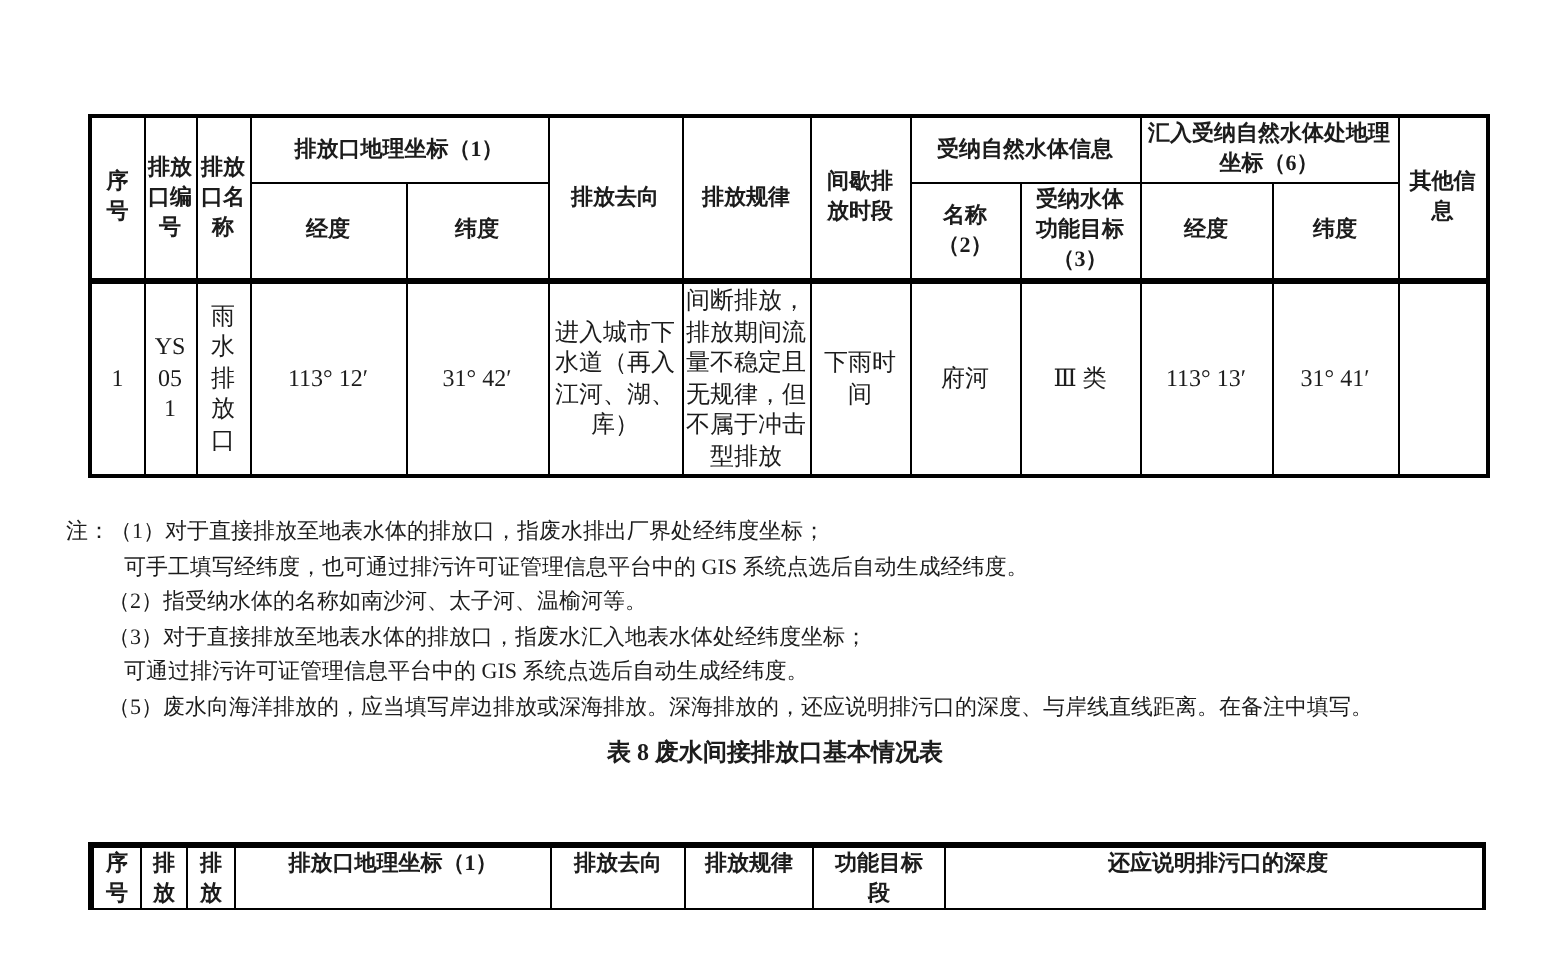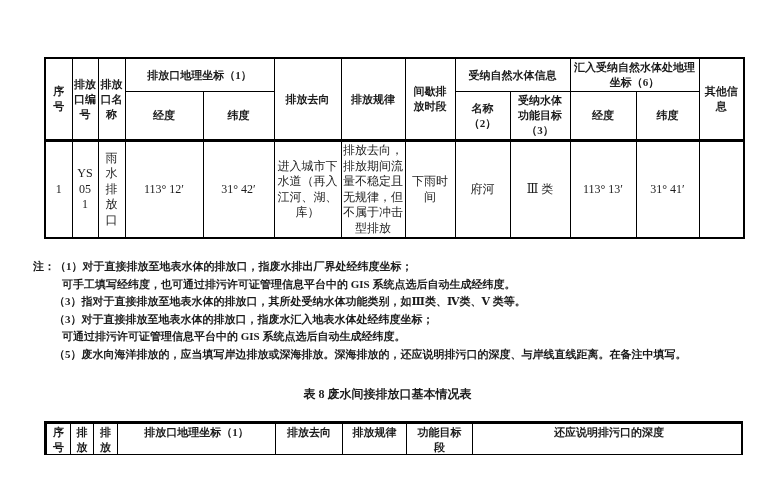--- a/index.html
+++ b/index.html
@@ -32,28 +32,27 @@
   .t1 tr.h1 { height: 32px; }
   .t1 tr.h2 { height: 46px; }
   .t1 tr.d  { height: 94px; }
   .t1 tr.d td { border-top: 3px solid #000; }
 
   
   .notes {
     position: absolute; left: 33px; top: 258px; width: 725px;
     font-size: 11px; line-height: 17.5px;
     white-space: nowrap;
-    font-weight: bold;
   }
   .notes .item { padding-left: 21px; }
   .notes .cont { padding-left: 29px; }
 
   
   .caption {
-    position: absolute; left: 0; top: 386px; width: 775px;
+    position: absolute; left: 0; top: 368px; width: 775px;
     text-align: center;
     font-size: 12px; font-weight: bold;
   }
 
   
   .t2wrap {
     position: absolute; left: 44px; top: 421px;
     width: 699px; height: 34px;
     border: 2px solid #000; border-bottom: 1px solid #000;
     overflow: hidden;
@@ -133,41 +132,41 @@
 水
 排
 放
 口</td>
       <td>113° 12′</td>
       <td>31° 42′</td>
       <td>进入城市下
 水道（再入
 江河、湖、
 库）</td>
-      <td>排放去向，
+      <td>间断排放，
 排放期间流
 量不稳定且
 无规律，但
 不属于冲击
 型排放</td>
       <td>下雨时
 间</td>
       <td>府河</td>
       <td>Ⅲ 类</td>
       <td>113° 13′</td>
       <td>31° 41′</td>
       <td></td>
     </tr>
   </tbody>
     </table>
 
   <div class="notes">
     <div class="root">注：（1）对于直接排放至地表水体的排放口，指废水排出厂界处经纬度坐标；</div>
     <div class="cont">可手工填写经纬度，也可通过排污许可证管理信息平台中的 GIS 系统点选后自动生成经纬度。</div>
-    <div class="item">（3）指对于直接排放至地表水体的排放口，其所处受纳水体功能类别，如Ⅲ类、Ⅳ类、Ⅴ 类等。</div>
+    <div class="item">（2）指受纳水体的名称如南沙河、太子河、温榆河等。</div>
     <div class="item">（3）对于直接排放至地表水体的排放口，指废水汇入地表水体处经纬度坐标；</div>
     <div class="cont">可通过排污许可证管理信息平台中的 GIS 系统点选后自动生成经纬度。</div>
     <div class="item">（5）废水向海洋排放的，应当填写岸边排放或深海排放。深海排放的，还应说明排污口的深度、与岸线直线距离。在备注中填写。</div>
   </div>
 
   <div class="caption">表 8 废水间接排放口基本情况表</div>
 
   <div class="t2wrap">
     <table class="t2">
       <colgroup>

